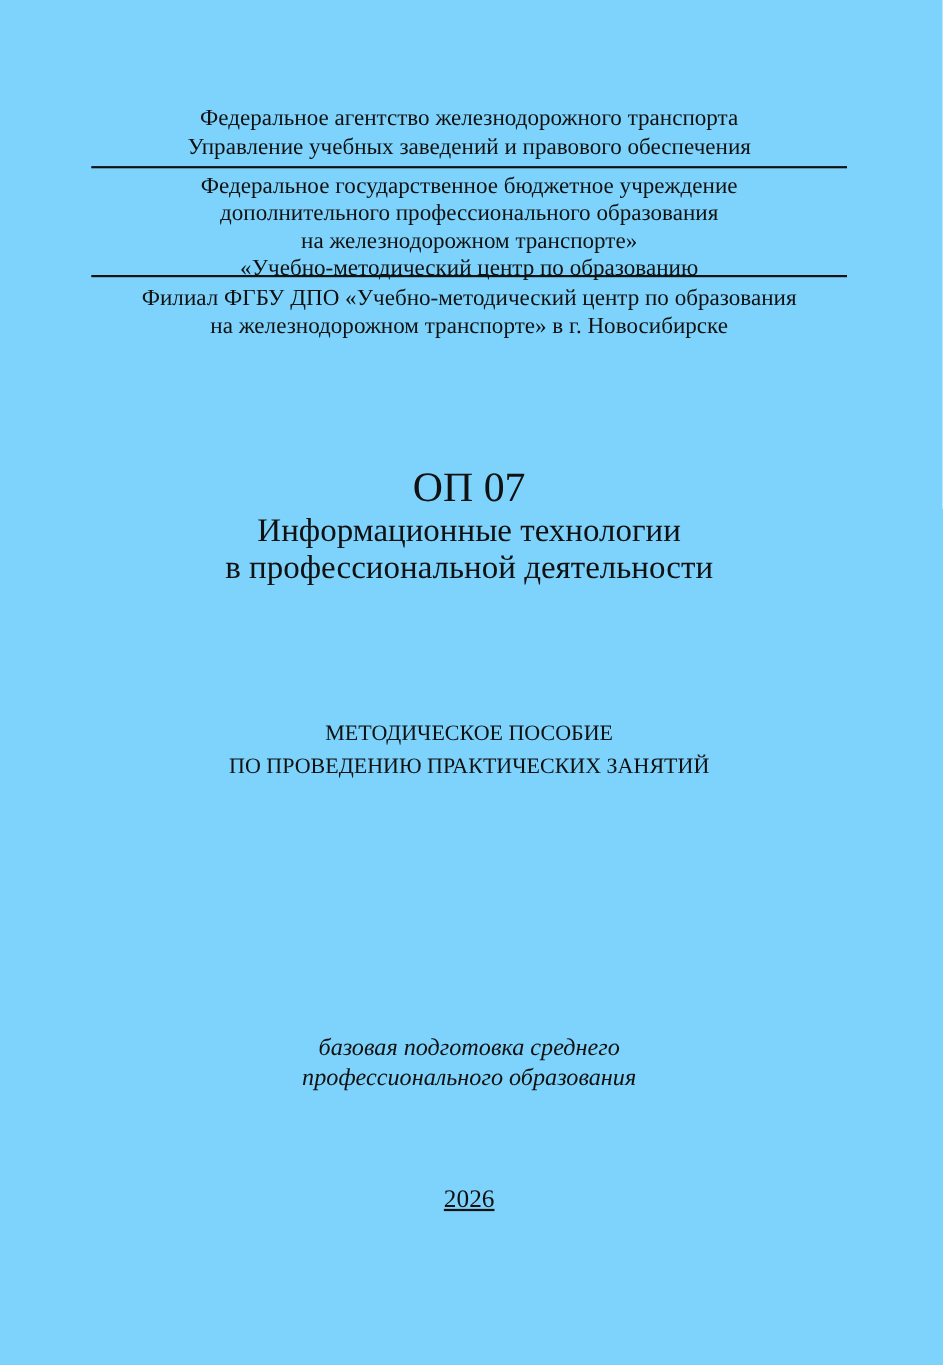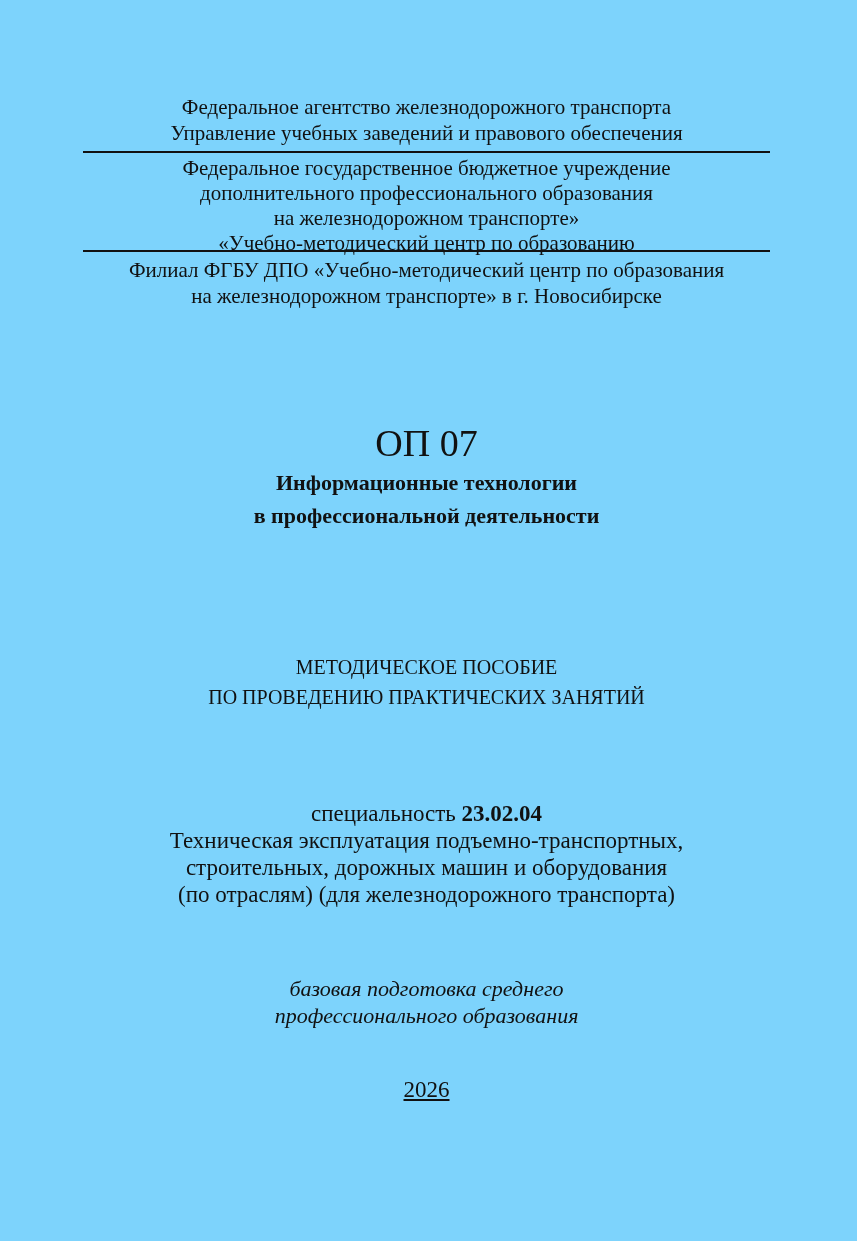--- a/index.html
+++ b/index.html
@@ -25,24 +25,24 @@
     width: 687px;
     border-top: 2px solid #111111;
     height: 0;
   }
   .agency       { top: 94px;  font-size: 21px; line-height: 26px; }
   .institution  { top: 156px; font-size: 21px; line-height: 25px; }
   .branch       { top: 257px; font-size: 21px; line-height: 26px; }
   .rule-1       { top: 151px; }
   .rule-2       { top: 250px; }
   .title-code   { top: 422px; font-size: 38px; line-height: 42px; font-weight: normal; }
-  .title-main   { top: 466px; font-size: 22px; line-height: 33px; font-weight: bold; }
+  .title-main   { top: 466px; font-size: 30px; line-height: 33px; font-weight: normal; }
   .subtitle     { top: 652px; font-size: 20px; line-height: 30px; font-weight: normal; }
   .specialty    { top: 800px; font-size: 23px; line-height: 27px; }
-  .training     { top: 975px; font-size: 22px; line-height: 27px; font-style: italic; }
+  .training     { top: 938px; font-size: 22px; line-height: 27px; font-style: italic; }
   .year         { top: 1077px; font-size: 23px; line-height: 26px; text-decoration: underline; }
   .b            { font-weight: bold; }
 </style>
 </head>
 <body>
 
 <div class="page">
 
   <div class="band agency">
     <div>Федеральное агентство железнодорожного транспорта</div>
@@ -70,26 +70,20 @@
   <div class="band title-main">
     <div>Информационные технологии</div>
     <div>в профессиональной деятельности</div>
   </div>
 
   <div class="band subtitle">
     <div>МЕТОДИЧЕСКОЕ ПОСОБИЕ</div>
     <div>ПО ПРОВЕДЕНИЮ ПРАКТИЧЕСКИХ ЗАНЯТИЙ</div>
   </div>
 
-  <div class="band specialty">
-    <div><span>специальность</span> <span class="b">23.02.04</span></div>
-    <div>Техническая эксплуатация подъемно-транспортных,</div>
-    <div>строительных, дорожных машин и оборудования</div>
-    <div>(по отраслям) (для железнодорожного транспорта)</div>
-  </div>
 
   <div class="band training">
     <div>базовая подготовка среднего</div>
     <div>профессионального образования</div>
   </div>
 
   <div class="band year">2026</div>
 
 </div>
 

